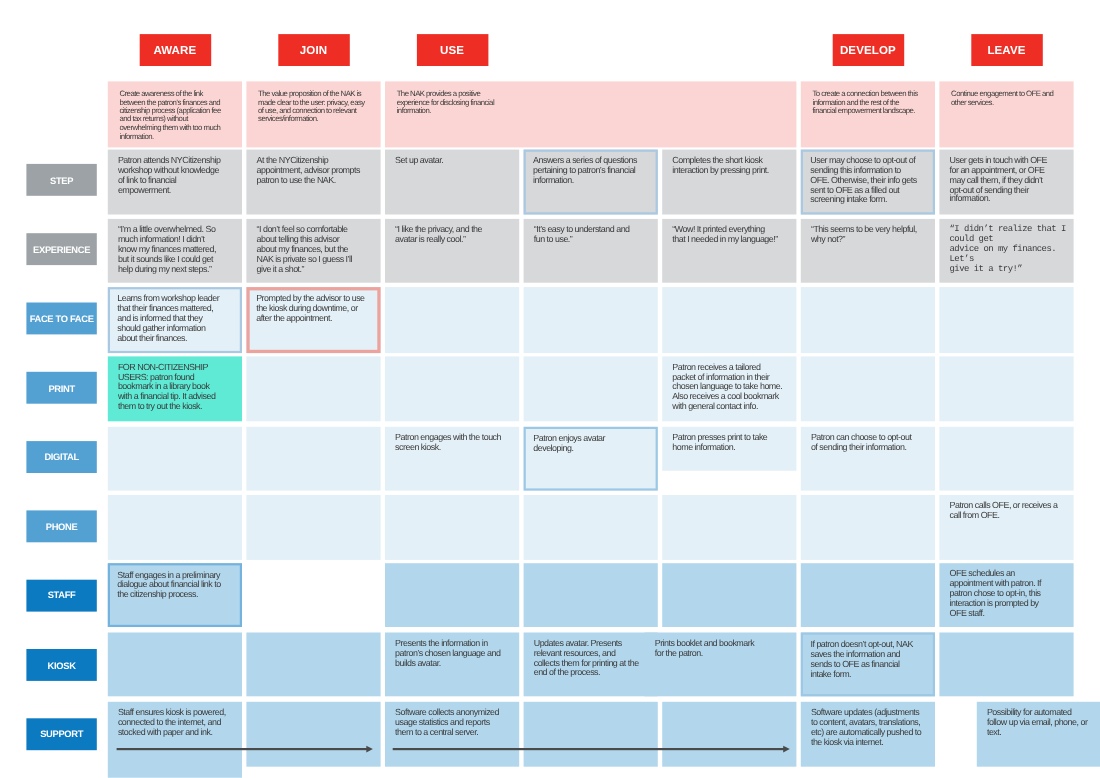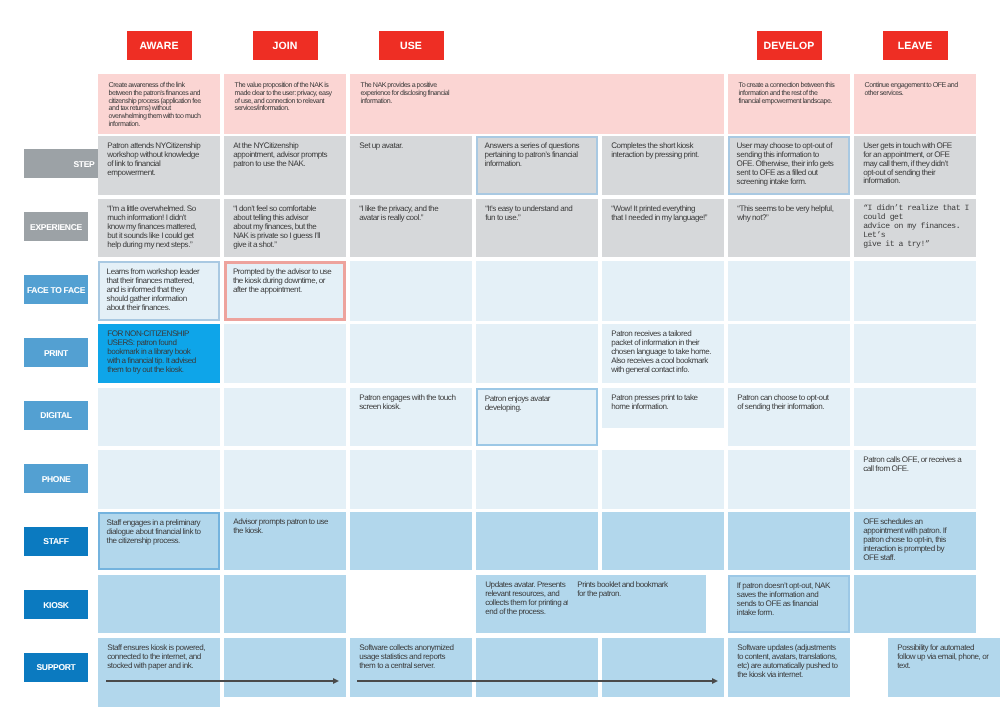--- a/index.html
+++ b/index.html
@@ -26,21 +26,21 @@
     left:24px;
   }
   .row-label.gray { background:#9ca2a6; }
   .row-label.mid  { background:#53a0d2; }
   .row-label.dark { background:#0b7ac0; }
   .cell { position:absolute; box-sizing:border-box; }
   .cell.pink       { background:#fbd5d3; }
   .cell.gray       { background:#d6d8da; }
   .cell.light-blue { background:#e4f0f7; }
   .cell.mid-blue   { background:#b2d7ec; }
-  .cell.green      { background:#0ea5e9; }
+  .cell.green      { background:#5eead4; }
   .cell.hl-blue        { border:2.6px solid #a9c9e2; }
   .cell.hl-blue-mid    { border:2.4px solid #9cc8e6; }
   .cell.hl-blue-strong { border:2.6px solid #74b3de; }
   .cell.hl-salmon      { border:3.3px solid #eda39d; }
   .cell.hl-blue .txt        { left:6.6px; top:4.8px; }
   .cell.hl-blue-mid .txt    { left:6.8px; top:5.2px; }
   .cell.hl-blue-strong .txt { left:6.6px; top:5.0px; }
   .cell.hl-salmon .txt      { left:5.9px; top:4.1px; }
   .cell .txt {
     position:absolute; left:9.2px; right:5px; top:6.2px;
@@ -68,21 +68,21 @@
         <span class="chip-label">USE</span>
       </div>
       <div class="phase-chip" style="left: 756.5px; top: 31px;">
         <span class="chip-label">DEVELOP</span>
       </div>
       <div class="phase-chip" style="left: 882.5px; top: 31px;">
         <span class="chip-label">LEAVE</span>
       </div>
     </div>
   <div id="row-label-column" class="layer">
-      <div class="row-label gray" style="top: 149.4px; padding-left: 28px;">
+      <div class="row-label gray" style="top: 149.4px;">
         <span class="label-text">STEP</span>
       </div>
       <div class="row-label gray" style="top: 212.2px;">
         <span class="label-text">EXPERIENCE</span>
       </div>
       <div class="row-label mid" style="top: 275.3px;">
         <span class="label-text">FACE TO FACE</span>
       </div>
       <div class="row-label mid" style="top: 338.4px;">
         <span class="label-text">PRINT</span>
@@ -320,24 +320,20 @@
           <div class="txt">Patron calls OFE, or receives a
 call from OFE.</div>
         </div>
       </div>
       <div class="row-band">
         <div class="cell mid-blue hl-blue-strong" style="left: 98px; top: 511.8px; width: 122px; height: 58.7px;">
           <div class="txt">Staff engages in a preliminary
 dialogue about financial link to
 the citizenship process.</div>
         </div>
-        <div class="cell mid-blue" style="left: 224px; top: 511.8px; width: 122px; height: 58.7px;">
-          <div class="txt">Advisor prompts patron to use
-the kiosk.</div>
-        </div>
         <div class="cell mid-blue" style="left: 350px; top: 511.8px; width: 122px; height: 58.7px;">
           <div class="txt"></div>
         </div>
         <div class="cell mid-blue" style="left: 476px; top: 511.8px; width: 122px; height: 58.7px;">
           <div class="txt"></div>
         </div>
         <div class="cell mid-blue" style="left: 602px; top: 511.8px; width: 122px; height: 58.7px;">
           <div class="txt"></div>
         </div>
         <div class="cell mid-blue" style="left: 728px; top: 511.8px; width: 122px; height: 58.7px;">
@@ -351,27 +347,32 @@
 OFE staff.</div>
         </div>
       </div>
       <div class="row-band">
         <div class="cell mid-blue" style="left: 98px; top: 575px; width: 122px; height: 58.2px;">
           <div class="txt"></div>
         </div>
         <div class="cell mid-blue" style="left: 224px; top: 575px; width: 122px; height: 58.2px;">
           <div class="txt"></div>
         </div>
+        <div class="cell mid-blue" style="left: 350px; top: 575px; width: 122px; height: 58.2px;">
+          <div class="txt">Presents the information in
+patron’s chosen language and
+builds avatar.</div>
+        </div>
         <div class="cell mid-blue" style="left: 476px; top: 575px; width: 122px; height: 58.2px;">
           <div class="txt">Updates avatar. Presents
 relevant resources, and
 collects them for printing at the
 end of the process.</div>
         </div>
-        <div class="cell mid-blue" style="left: 568px; top: 575px; width: 138px; height: 58.2px;">
+        <div class="cell mid-blue" style="left: 586px; top: 575px; width: 138px; height: 58.2px;">
           <div class="txt">Prints booklet and bookmark
 for the patron.</div>
         </div>
         <div class="cell mid-blue hl-blue-mid" style="left: 728px; top: 575px; width: 122px; height: 58.2px;">
           <div class="txt">If patron doesn’t opt-out, NAK
 saves the information and
 sends to OFE as financial
 intake form.</div>
         </div>
         <div class="cell mid-blue" style="left: 854px; top: 575px; width: 122px; height: 58.2px;">

